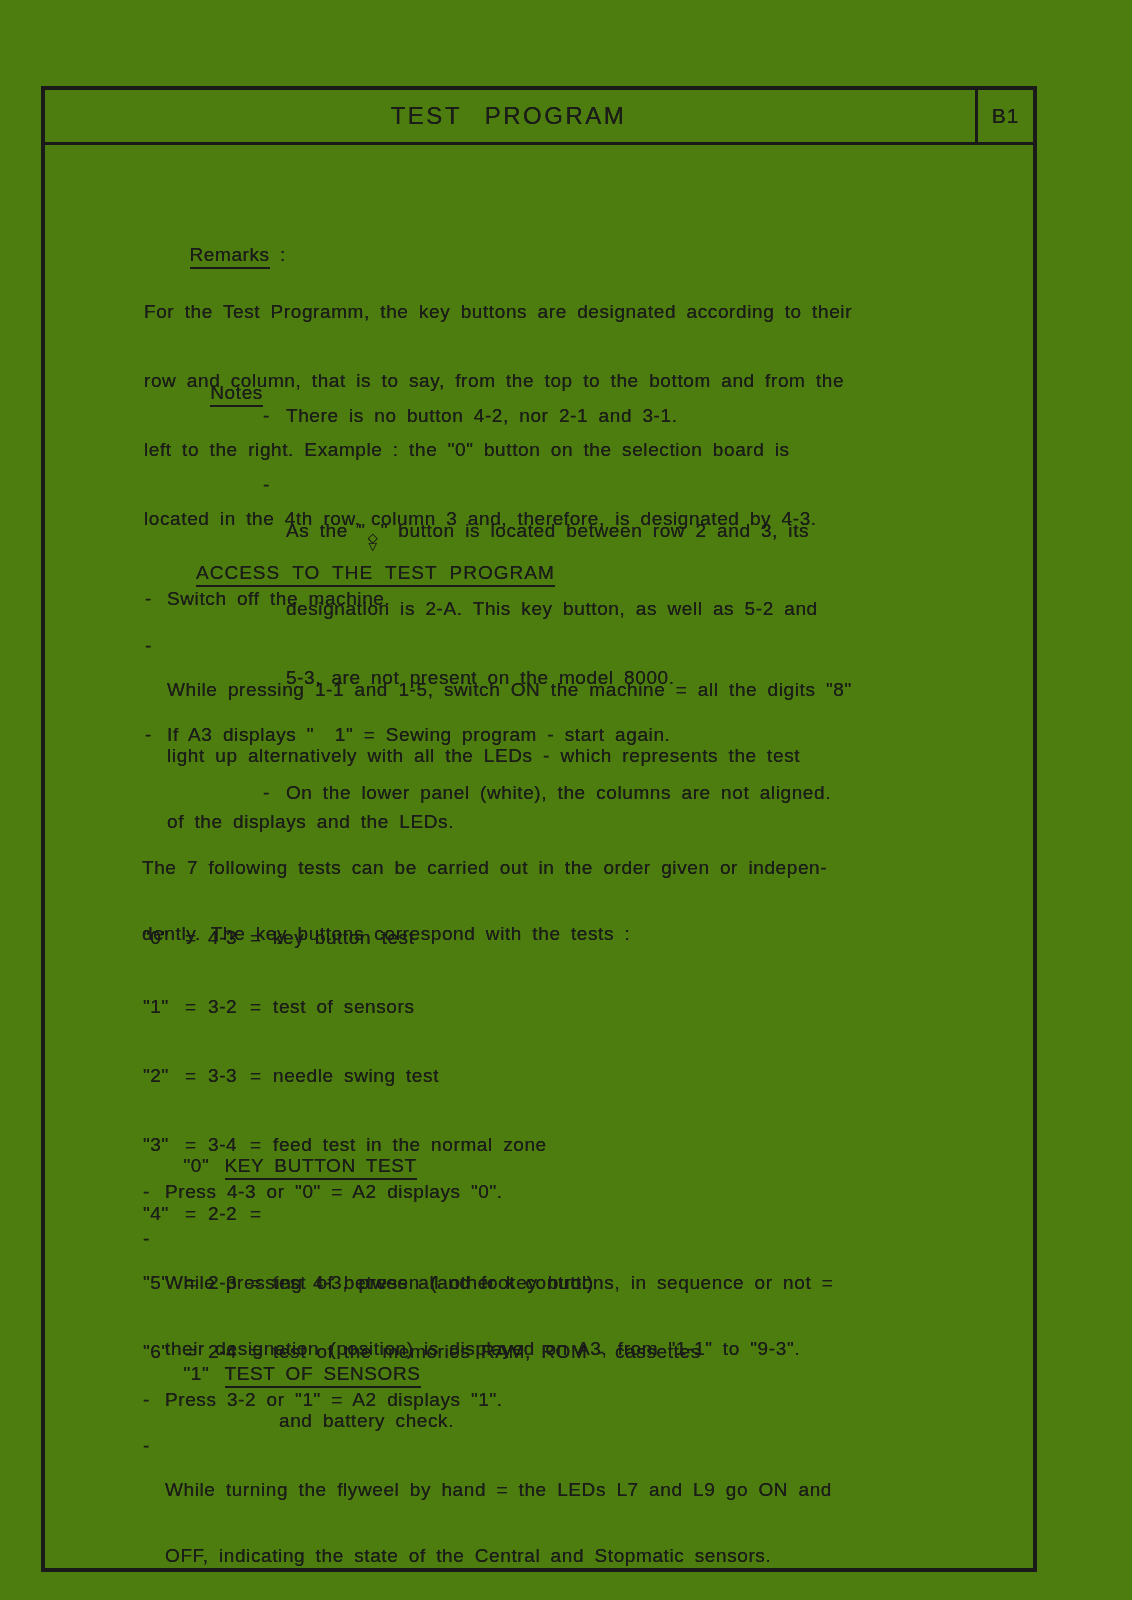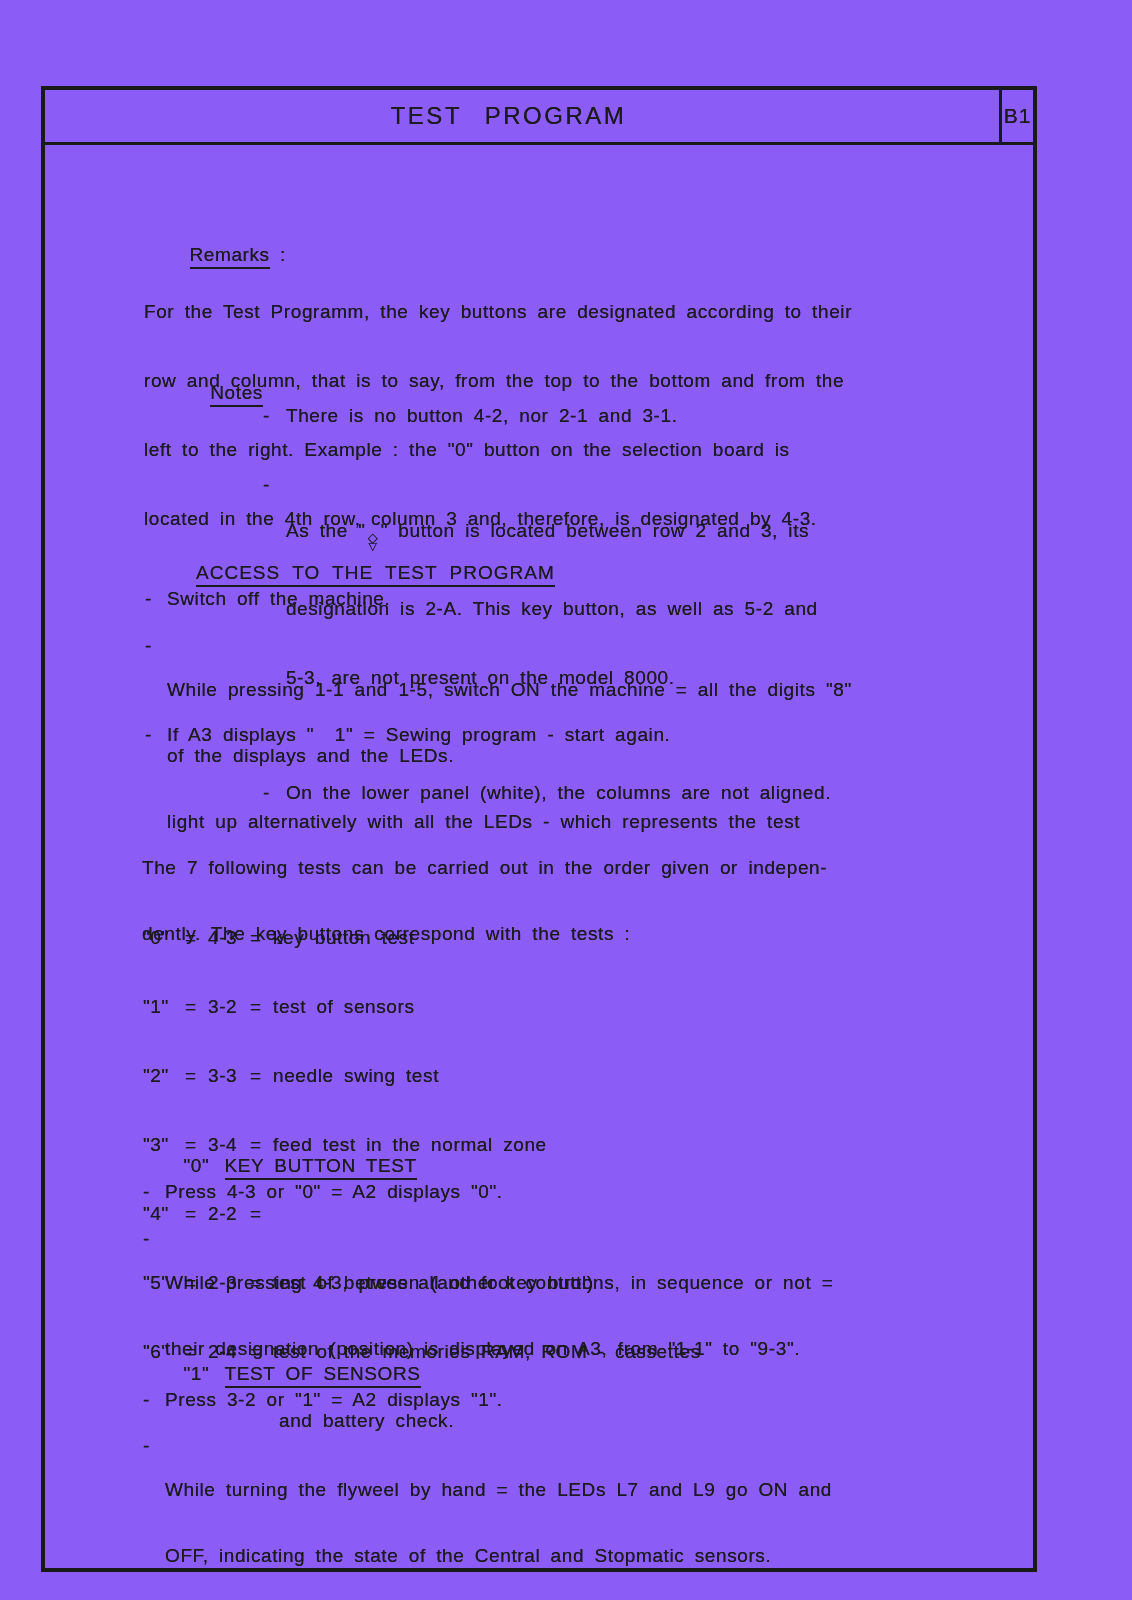--- a/index.html
+++ b/index.html
@@ -1,19 +1,19 @@
 <!DOCTYPE html>
 <html><head>
 <meta charset="utf-8">
 <style>
   html,body{margin:0;padding:0;background:#ffffff;}
   .page{
     position:relative;
     width:1132px;height:1600px;
-    background:#8b5cf6;
+    background:#4d7c0f;
     font-family:"Liberation Sans", sans-serif;
     color:#1c1c1c;
     overflow:hidden;
   }
   .page *{white-space:pre;}
   
   .frame{
     position:absolute;left:41px;top:86px;width:996px;height:1486px;
     border:4px solid #1a1a1a;box-sizing:border-box;
   }
@@ -21,21 +21,21 @@
     position:absolute;left:0;top:0;right:0;height:55px;
     border-bottom:3px solid #1a1a1a;box-sizing:border-box;
   }
   .title{
     position:absolute;left:0;right:61px;top:0;bottom:0;
     display:flex;align-items:center;justify-content:center;
     font-size:24px;letter-spacing:2.5px;word-spacing:14px;
     text-shadow:0 0 0.5px rgba(0,0,0,.8);
   }
   .pageref-box{
-    position:absolute;right:0;top:0;bottom:0;width:34px;
+    position:absolute;right:0;top:0;bottom:0;width:58px;
     border-left:3px solid #1a1a1a;box-sizing:border-box;
     display:flex;align-items:center;justify-content:center;
     font-size:21px;letter-spacing:1px;
     text-shadow:0 0 0.5px rgba(0,0,0,.8);
   }
   
   .blk{position:absolute;font-size:19px;line-height:23px;
        letter-spacing:.6px;word-spacing:4.5px;
        text-shadow:0 0 0.45px rgba(0,0,0,.75);}
   .lh22{line-height:22px;}
@@ -118,22 +118,22 @@
 
   <div class="blk bullet" style="left:145px;top:587px;">
     <span class="dash">-</span>
     <div>Switch off the machine.</div>
   </div>
 
   <div class="blk bullet lh22" style="left:145px;top:635px;">
     <span class="dash">-</span>
     <div>
       <div>While pressing 1-1 and 1-5, switch ON the machine = all the digits "8"</div>
+      <div>light up alternatively with all the LEDs - which represents the test</div>
       <div>of the displays and the LEDs.</div>
-      <div>light up alternatively with all the LEDs - which represents the test</div>
     </div>
   </div>
 
   <div class="blk bullet" style="left:145px;top:723px;">
     <span class="dash">-</span>
     <div>If A3 displays "  1" = Sewing program - start again.</div>
   </div>
 
   <div class="blk lh22" style="left:142px;top:813px;">
     <div>The 7 following tests can be carried out in the order given or indepen-</div>

